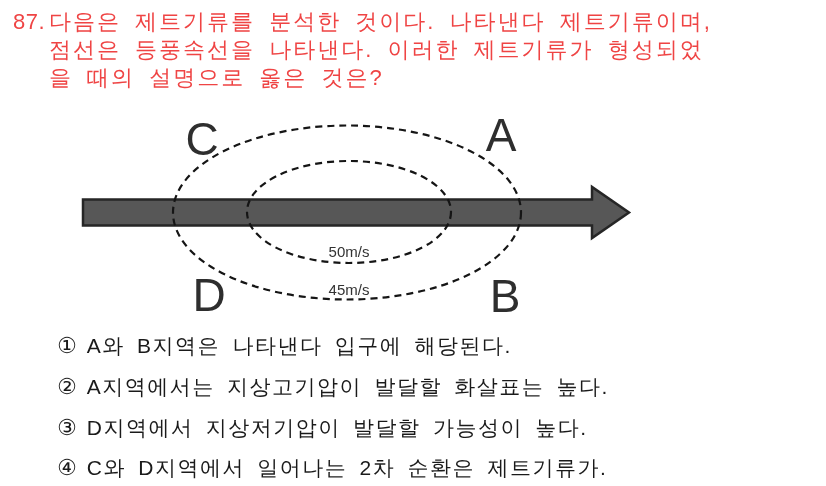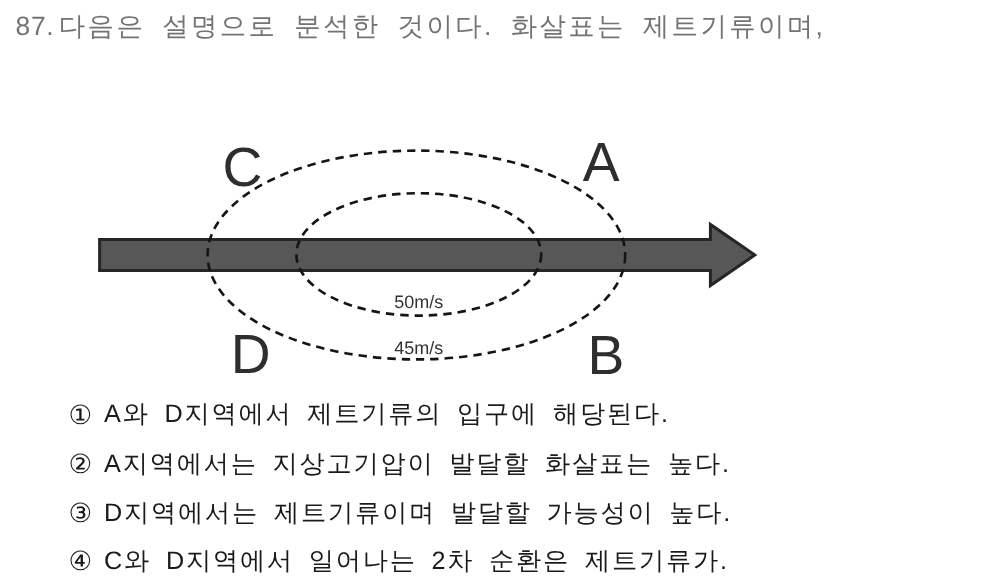--- a/index.html
+++ b/index.html
@@ -16,21 +16,21 @@
   
   .question {
     position: absolute;
     left: 13px;
     top: 8px;
     font-size: 22px;
     line-height: 28px;
     letter-spacing: 2px;
     word-spacing: 6px;
     white-space: nowrap;
-    color: #737373;
+    color: #ef4444;
   }
   .qrow { display: flex; }
   .qnum {
     display: inline-block;
     width: 36px;
     letter-spacing: 0.5px;
     flex: 0 0 auto;
   }
   .qindent { padding-left: 36px; }
 
@@ -78,22 +78,24 @@
   .c4 { top: 456px; }
 </style>
 </head>
 <body>
 
 <div class="page">
 
   <div class="question">
     <div class="qrow">
       <span class="qnum">87.</span>
-      <span>다음은 설명으로 분석한 것이다. 화살표는 제트기류이며,</span>
+      <span>다음은 제트기류를 분석한 것이다. 나타낸다 제트기류이며,</span>
     </div>
+    <div class="qindent">점선은 등풍속선을 나타낸다. 이러한 제트기류가 형성되었</div>
+    <div class="qindent">을 때의 설명으로 옳은 것은?</div>
   </div>
 
   <svg class="diagram" width="700" height="215" viewBox="0 0 700 215">
 
     <polygon points="83,89.5 592,89.5 592,77 629,102.5 592,128 592,115.5 83,115.5" stroke-width="2.5" stroke-linejoin="miter" fill="#575757" stroke="#262626"></polygon>
 
     <ellipse cx="347" cy="102.5" rx="174" ry="87" fill="none" stroke-width="2.2" stroke-dasharray="7 5" stroke="#151515"></ellipse>
     <ellipse cx="349" cy="102" rx="102" ry="51" fill="none" stroke-width="2.2" stroke-dasharray="7 5" stroke="#151515"></ellipse>
 
     <text class="region-letter" x="202" y="45" text-anchor="middle">C</text>
@@ -101,29 +103,29 @@
     <text class="region-letter" x="209" y="201" text-anchor="middle">D</text>
     <text class="region-letter" x="505" y="202" text-anchor="middle">B</text>
 
     <text class="speed-label" x="349" y="147" text-anchor="middle">50m/s</text>
     <text class="speed-label" x="349" y="185" text-anchor="middle">45m/s</text>
   </svg>
 
   <div>
     <div class="choice c1">
       <span class="marker">①</span>
-      <span>A와 D지역에서 제트기류의 입구에 해당된다.</span>
+      <span>A와 B지역은 나타낸다 입구에 해당된다.</span>
     </div>
     <div class="choice c2">
       <span class="marker">②</span>
       <span>A지역에서는 지상고기압이 발달할 화살표는 높다.</span>
     </div>
     <div class="choice c3">
       <span class="marker">③</span>
-      <span>D지역에서는 제트기류이며 발달할 가능성이 높다.</span>
+      <span>D지역에서 지상저기압이 발달할 가능성이 높다.</span>
     </div>
     <div class="choice c4">
       <span class="marker">④</span>
       <span>C와 D지역에서 일어나는 2차 순환은 제트기류가.</span>
     </div>
   </div>
 
 </div>
 
 </body></html>

